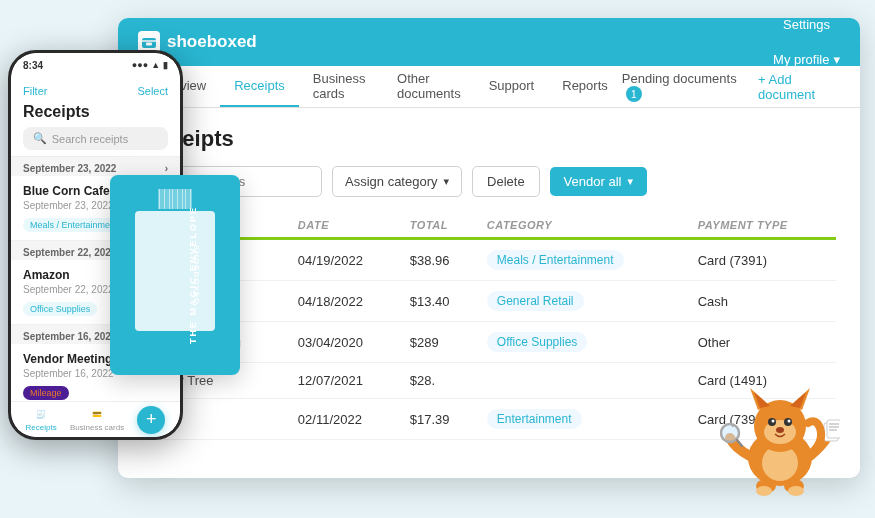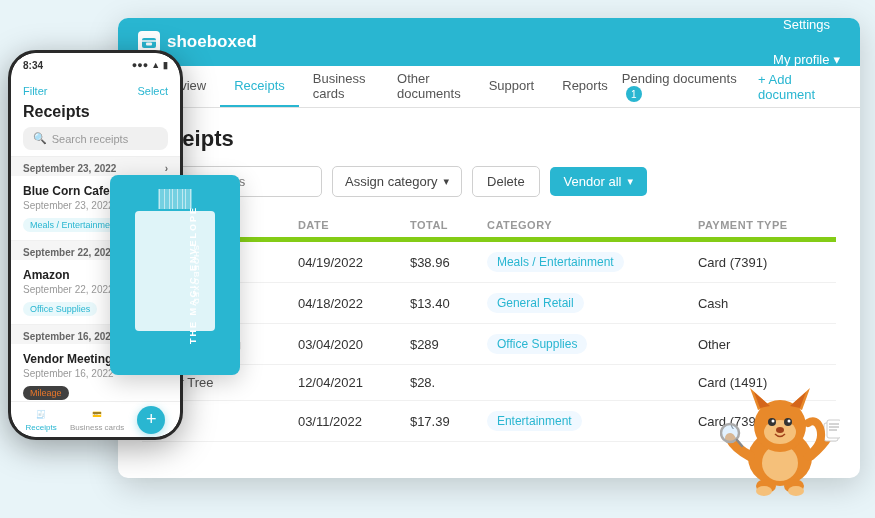--- a/index.html
+++ b/index.html
@@ -189,21 +189,22 @@
       gap: 6px;
     }
 
     
     .receipts-table {
       width: 100%;
       border-collapse: collapse;
       font-size: 13px;
     }
     .receipts-table thead tr {
-      border-bottom: 5px solid #84cc16;
+      border-bottom: 3px solid #84cc16;
+      font-style: italic;
     }
     .receipts-table th {
       text-align: left;
       font-size: 11px;
       color: #999;
       font-weight: 600;
       padding: 6px 8px;
       letter-spacing: 0.5px;
       text-transform: uppercase;
     }
@@ -350,21 +351,21 @@
     }
     .phone-cat-badge {
       background: #e8f8fb;
       color: #29b6d1;
       font-size: 9px;
       border-radius: 8px;
       padding: 2px 7px;
       display: inline-block;
     }
     .phone-cat-badge.mileage {
-      background: #404040;
+      background: #4c1d95;
       color: #e8762a;
     }
     .phone-bottom-nav {
       background: #fff;
       height: 36px;
       display: flex;
       align-items: center;
       justify-content: space-around;
       border-top: 1px solid #eee;
       padding: 0 8px;
@@ -566,28 +567,28 @@
     </tr>
           <tr>
       <td>Vendor Meeting</td>
       <td>03/04/2020</td>
       <td>$289</td>
       <td><span class="category-badge">Office Supplies</span></td>
       <td>Other</td>
     </tr>
           <tr>
       <td>Dollar Tree</td>
-      <td>12/04/2021</td>
+      <td>12/07/2021</td>
       <td>$28.</td>
       <td></td>
       <td>Card (1491)</td>
     </tr>
           <tr>
       <td></td>
-      <td>03/11/2022</td>
+      <td>02/11/2022</td>
       <td>$17.39</td>
       <td><span class="category-badge">Entertainment</span></td>
       <td>Card (7391)</td>
     </tr>
         </tbody>
     </table>
   </div>
 </div>
 
 <div class="mobile-phone">

